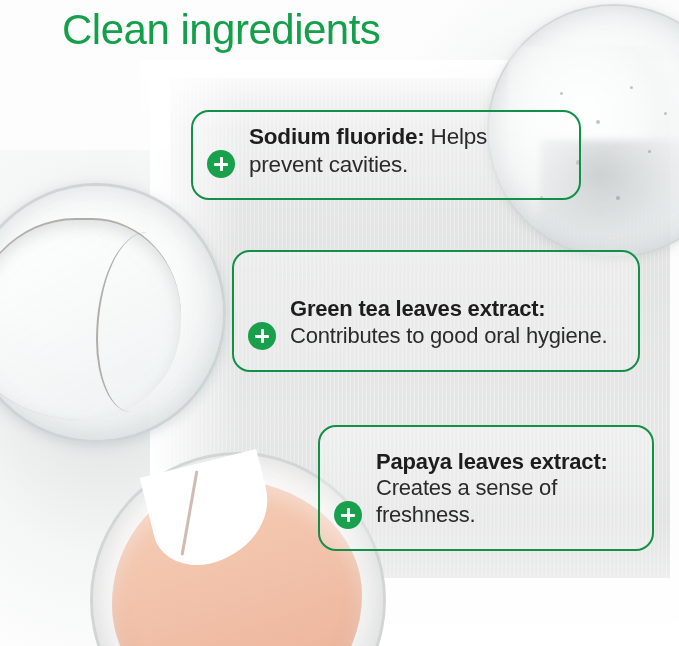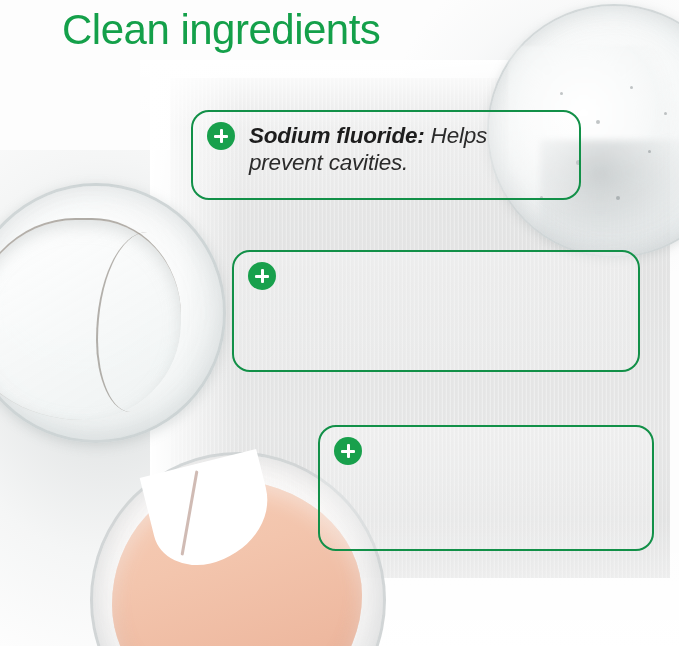--- a/index.html
+++ b/index.html
@@ -180,23 +180,22 @@
     white-space: nowrap;
   }
 
   .card {
     position: absolute;
     box-sizing: border-box;
     border: 2.5px solid #129048;
     border-radius: 18px;
     background: linear-gradient(180deg, rgba(255,255,255,0.34) 0%, rgba(250,250,250,0.22) 100%);
     display: flex;
-    align-items: flex-start;
-    padding: 10px 18px 0 14px;
-    font-style: italic;
+    align-items: flex-end;
+    padding: 10px 18px 20px 14px;
   }
   .card-1 { left: 191px; top: 110px;  width: 390px; height: 90px; }
   .card-2 { left: 232px; top: 250px;  width: 408px; height: 122px; }
   .card-3 { left: 318px; top: 425px;  width: 336px; height: 126px; }
 
   .plus-badge {
     flex: 0 0 auto;
     width: 28px; height: 28px;
     border-radius: 50%;
     background: #18a04c;
@@ -264,17 +263,23 @@
 
 <div class="card card-1">
   <span class="plus-badge"></span>
   <span class="card-text">
     <b>Sodium fluoride:</b><span> Helps prevent cavities.</span>
   </span>
 </div>
 
 <div class="card card-2">
   <span class="plus-badge"></span>
+  <span class="card-text">
+    <b>Green tea leaves extract:</b><span> Contributes to good oral hygiene.</span>
+  </span>
 </div>
 
 <div class="card card-3">
   <span class="plus-badge"></span>
+  <span class="card-text">
+    <b>Papaya leaves extract:</b><span> Creates a sense of freshness.</span>
+  </span>
 </div>
 
 </body></html>

